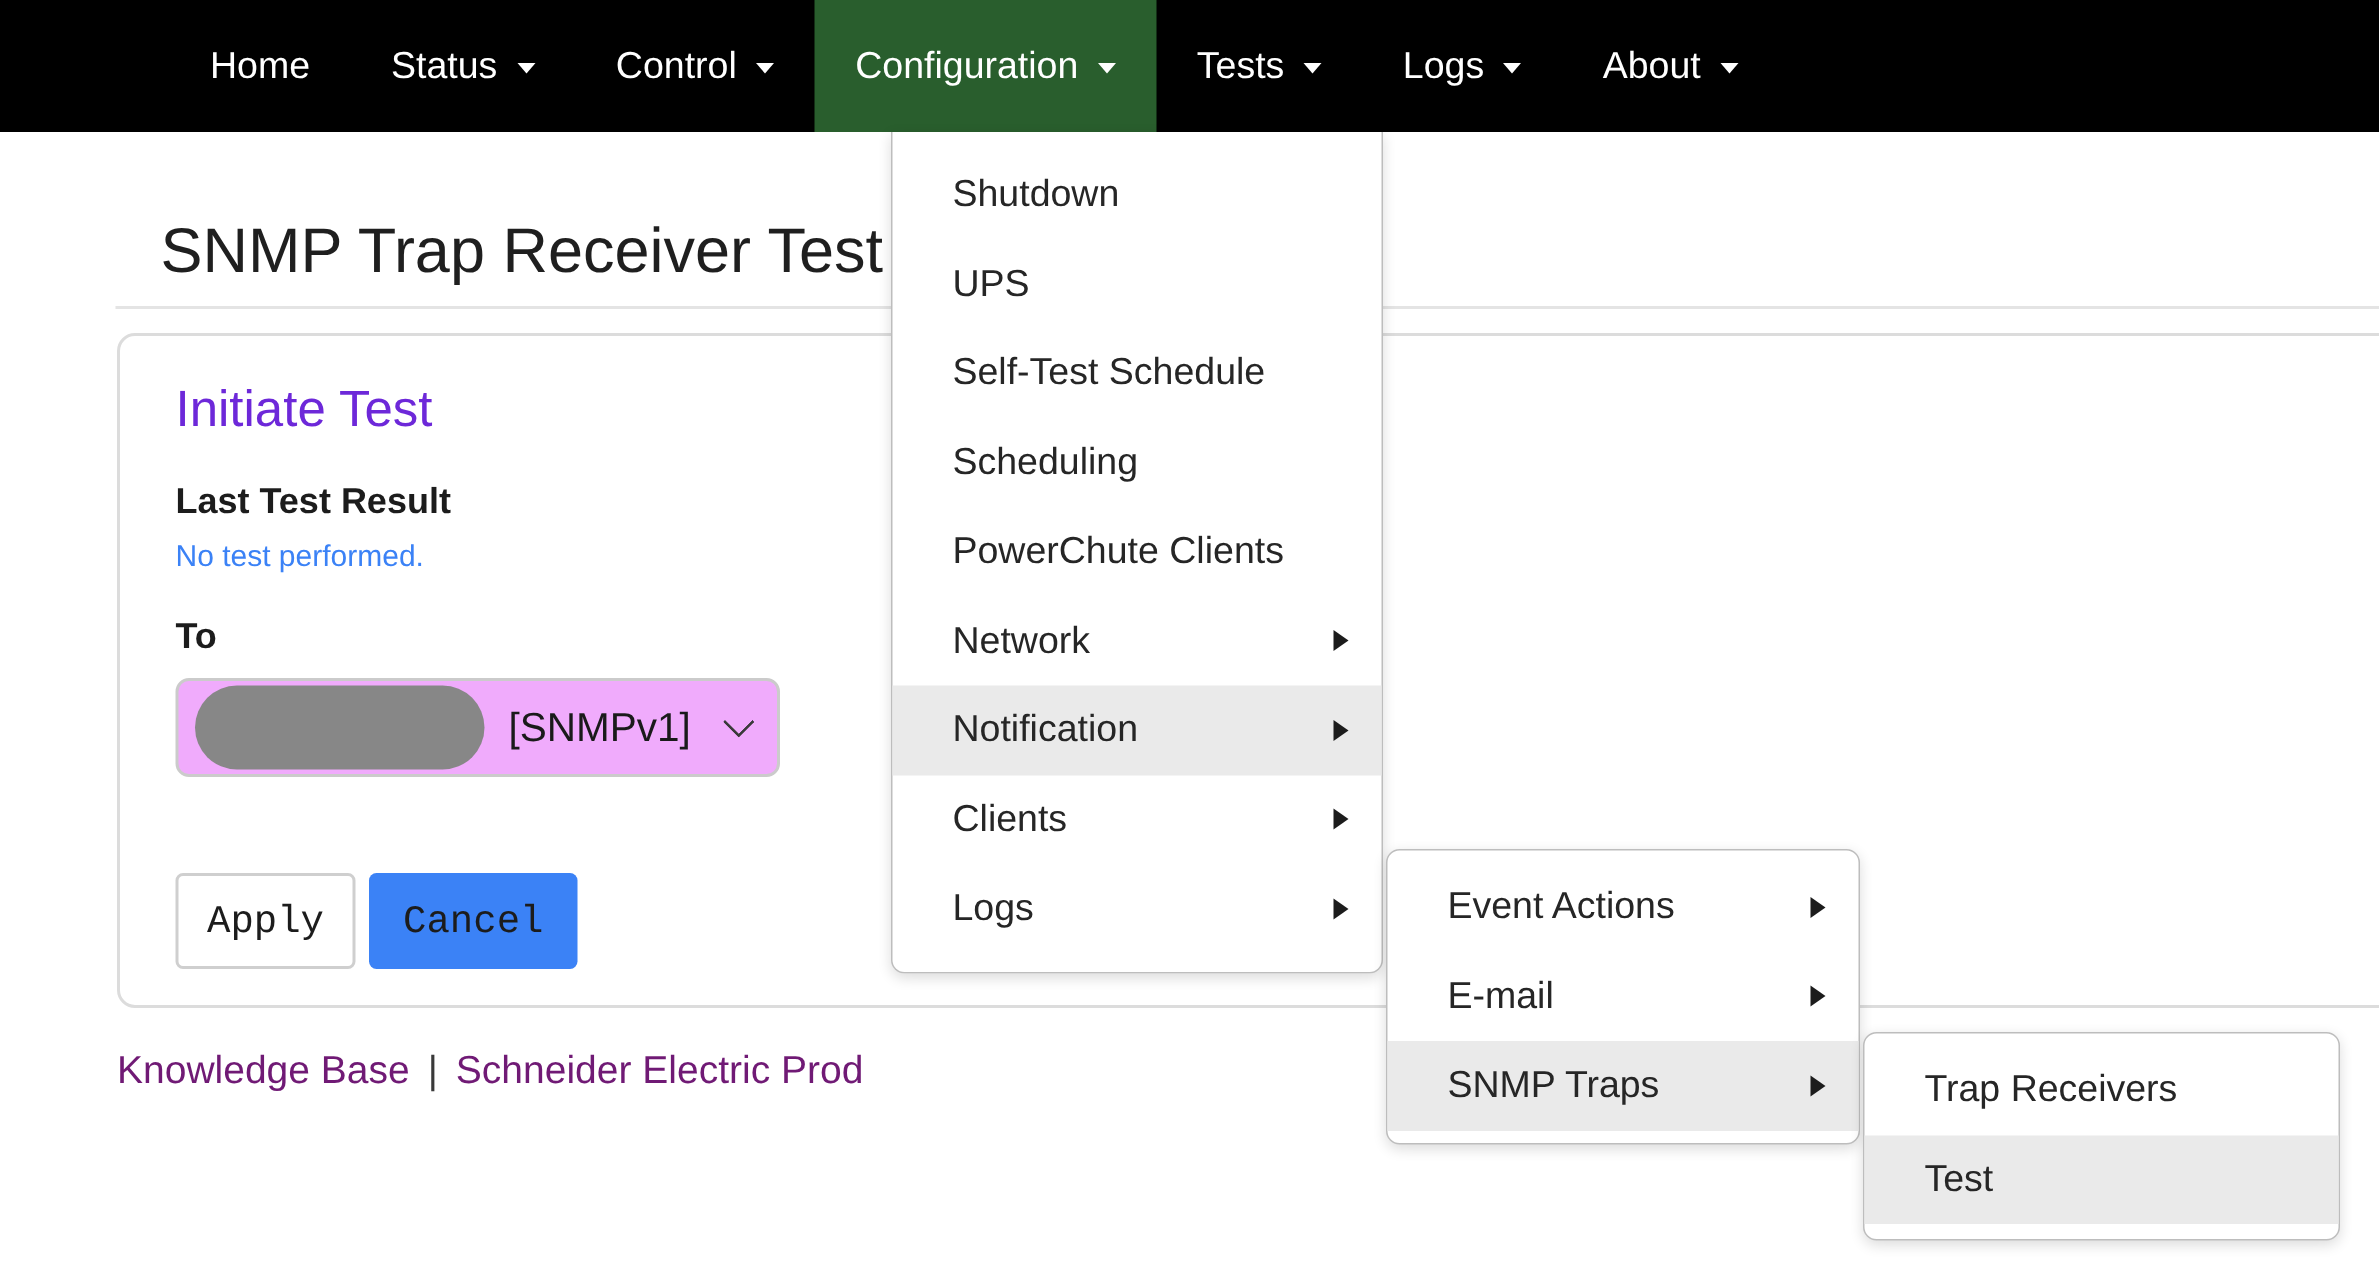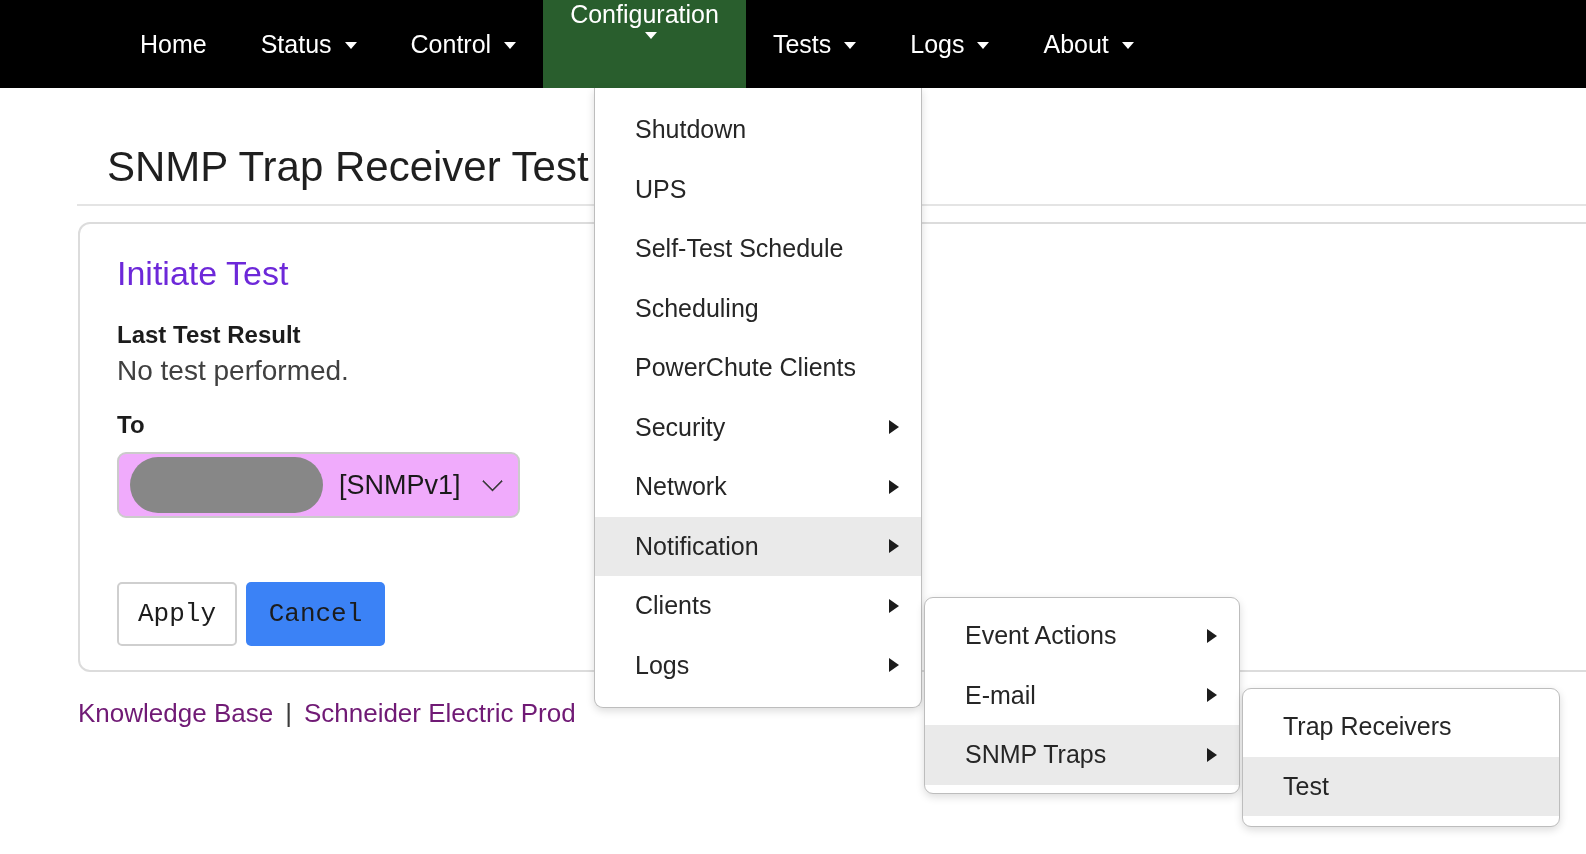--- a/index.html
+++ b/index.html
@@ -21,21 +21,21 @@
   }
   .nav-item {
     display: flex;
     align-items: center;
     padding: 0 27px;
     color: #ffffff;
     font-size: 25px;
     cursor: pointer;
     white-space: nowrap;
   }
-  .nav-item.active { background: #295e2d; flex-direction: column; }
+  .nav-item.active { background: #295e2d; }
   .caret {
     width: 0; height: 0;
     border-left: 6.5px solid transparent;
     border-right: 6.5px solid transparent;
     border-top: 7.5px solid #ffffff;
     margin-left: 13px;
     margin-top: 3px;
   }
 
   
@@ -67,23 +67,23 @@
     line-height: 42px;
   }
   .field-label {
     font-size: 24px;
     font-weight: 700;
     color: #1c1c1c;
     line-height: 30px;
   }
   .last-test-label { margin-top: 26px; }
   .field-value {
-    font-size: 28px;
+    font-size: 20px;
     font-weight: 400;
-    color: #404040;
+    color: #3b82f6;
     line-height: 30px;
     margin-top: 6px;
   }
   .to-label { margin-top: 24px; }
 
   .select-box {
     margin-top: 12px;
     width: 403px;
     height: 66px;
     border: 2px solid #cbcbcb;
@@ -157,21 +157,21 @@
     box-shadow: 0 3px 9px rgba(0,0,0,0.14);
     z-index: 20;
     padding: 8px 0;
   }
   .menu-panel.level1 {
     left: 594px; top: 88px; width: 328px;
     border-top: none;
     border-radius: 0 0 9px 9px;
     padding: 12px 0;
   }
-  .menu-panel.level2 { left: 924px; top: 566px; width: 316px; margin-top: 31px; }
+  .menu-panel.level2 { left: 924px; top: 566px; width: 316px; }
   .menu-panel.level3 { left: 1242px; top: 688px; width: 318px; padding-bottom: 10px; }
   .menu-item {
     height: 59.5px;
     display: flex;
     align-items: center;
     padding: 0 22px 0 40px;
     font-size: 25px;
     color: #262626;
     cursor: pointer;
     white-space: nowrap;
@@ -278,24 +278,20 @@
     <div class="menu-item">
       <span class="mi-label">Scheduling</span>
 
     </div>
 
     <div class="menu-item">
       <span class="mi-label">PowerChute Clients</span>
 
     </div>
 
-    <div class="menu-item">
-      <span class="mi-label">Security</span>
-      <span class="submenu-arrow"></span>
-    </div>
 
     <div class="menu-item">
       <span class="mi-label">Network</span>
       <span class="submenu-arrow"></span>
     </div>
 
     <div class="menu-item highlighted">
       <span class="mi-label">Notification</span>
       <span class="submenu-arrow"></span>
     </div>

